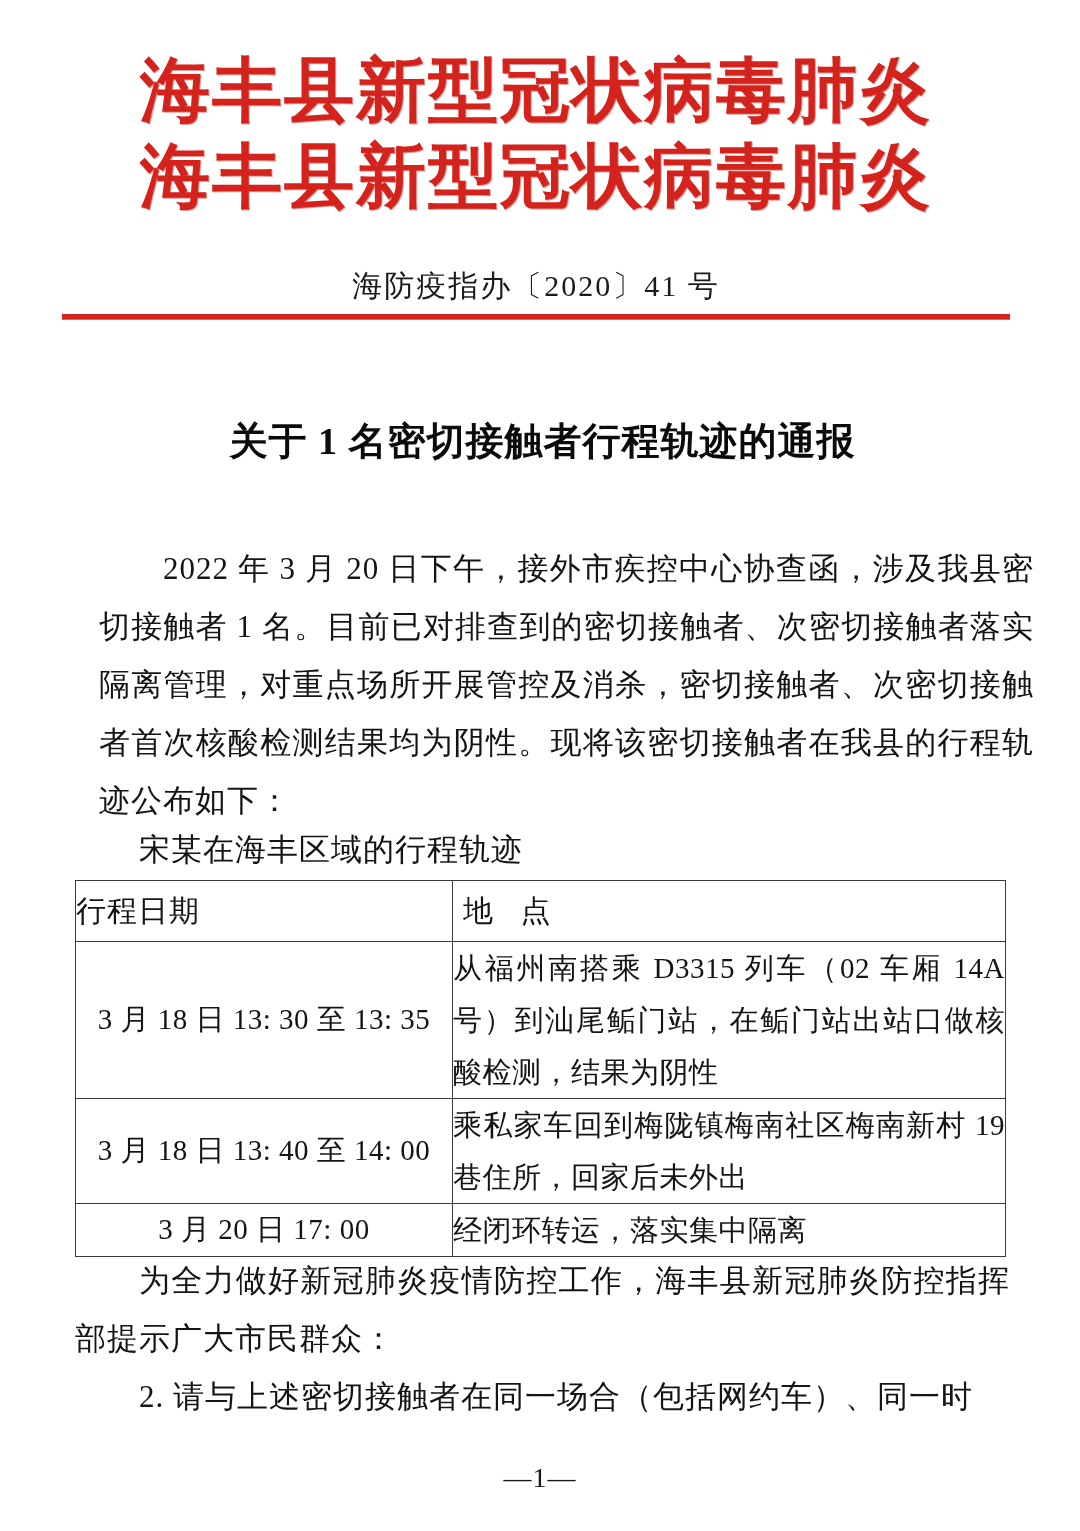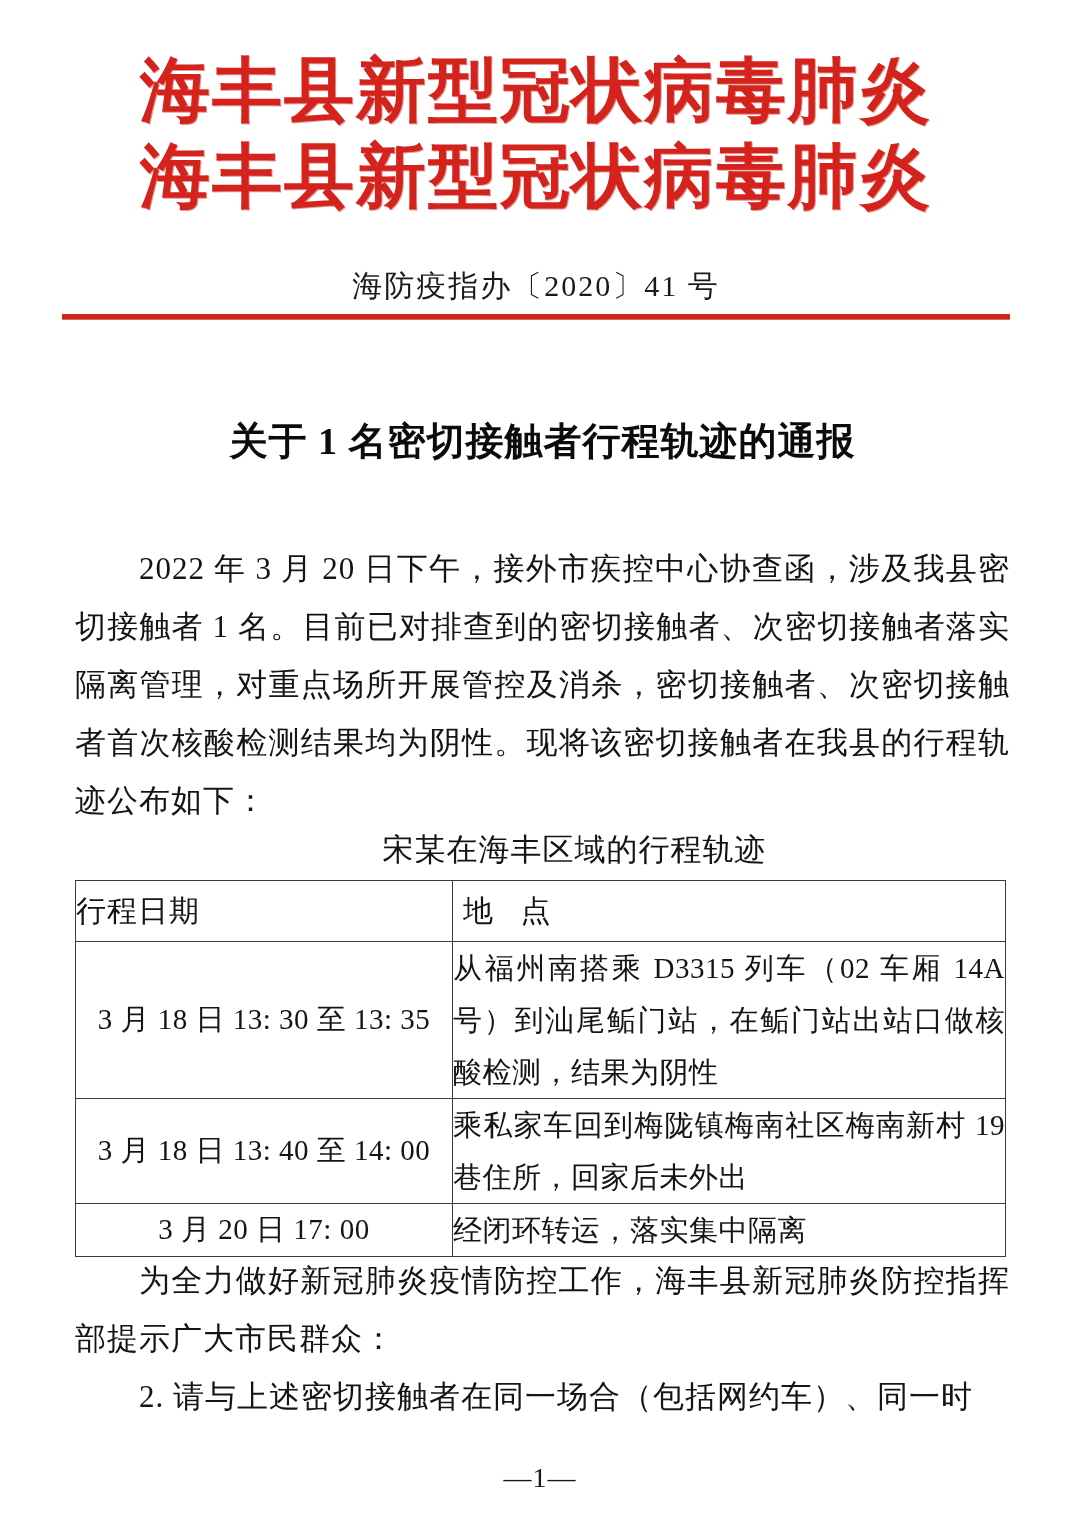--- a/index.html
+++ b/index.html
@@ -85,34 +85,33 @@
     position: absolute;
     left: 75px;
     width: 935px;
     font-size: 31px;
     line-height: 58px;
     color: #141414;
     letter-spacing: 1px;
     text-align: justify;
     text-justify: inter-ideograph;
   }
-  #intro-paragraph { top: 540px; }
+  #intro-paragraph { top: 540px; margin-left: 24px; }
   .indent2 { text-indent: 64px; }
 
   .table-caption {
     position: absolute;
     left: 75px;
     top: 828px;
     width: 935px;
     font-size: 31px;
     line-height: 44px;
     text-indent: 64px;
     letter-spacing: 1px;
     color: #141414;
-    text-align: center;
   }
 
   
   .trajectory-table {
     position: absolute;
     left: 75px;
     top: 880px;
     width: 930px;
     border-collapse: collapse;
     table-layout: fixed;

